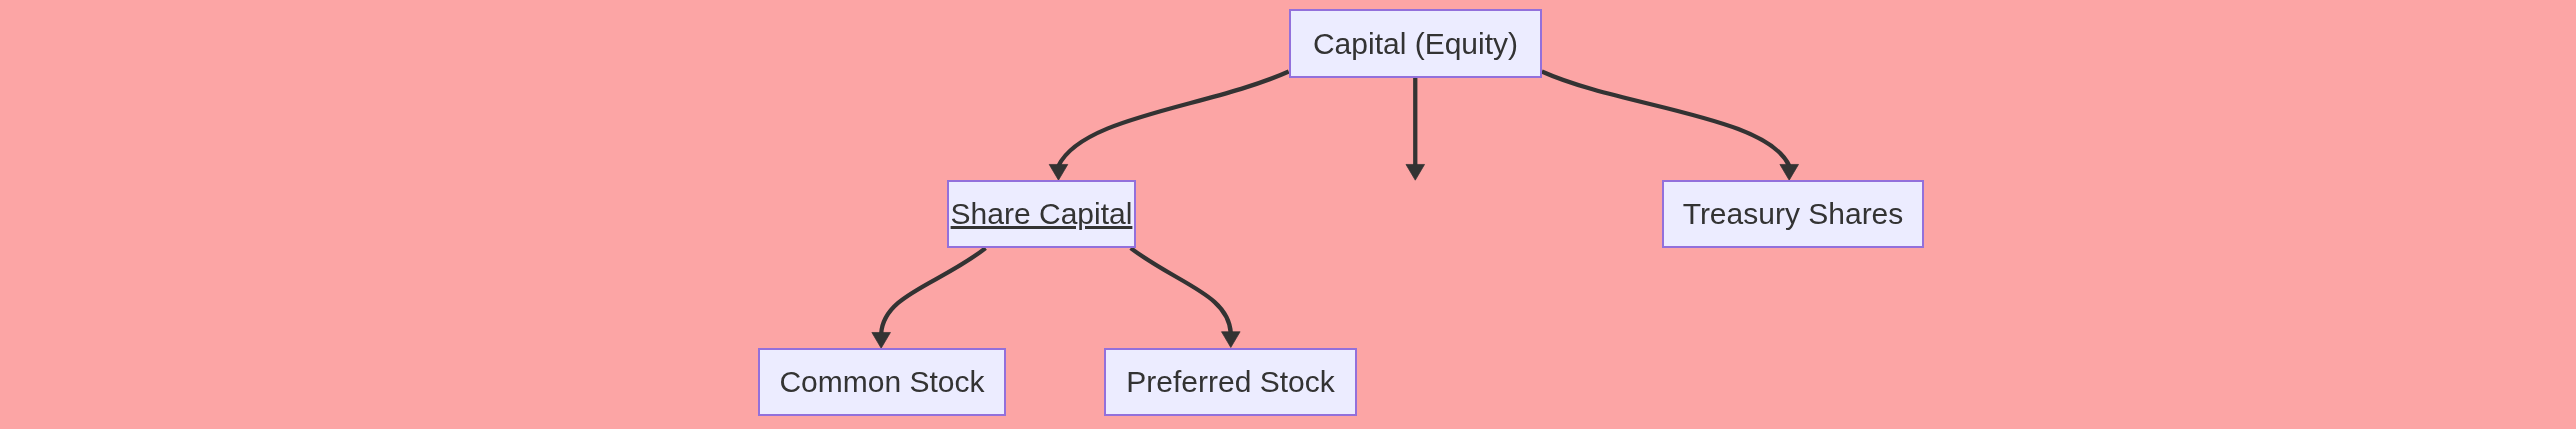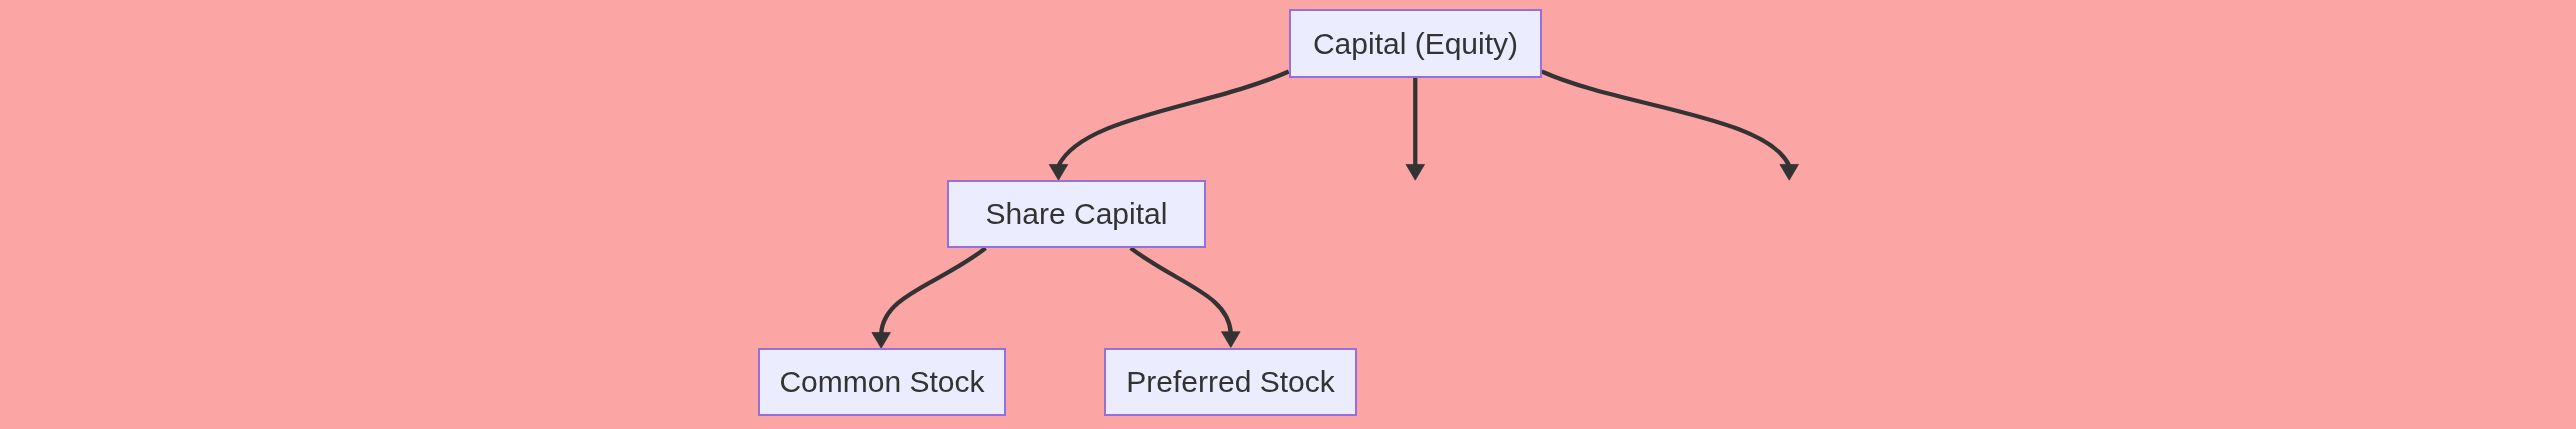--- a/index.html
+++ b/index.html
@@ -42,21 +42,21 @@
     color: #333333;
     font-size: 30px;
     line-height: 1;
     display: flex;
     align-items: center;
     justify-content: center;
     text-align: center;
     white-space: nowrap;
   }
   #node-capital        { left: 1289px; top: 9.3px;  width: 253px; height: 69px; }
-  #node-share-capital  { left: 947px; top: 180px; width: 259px; height: 68px; }
+  #node-share-capital  { left: 947px; top: 180px; width: 189px; height: 68px; text-decoration: underline; }
   #node-retained       { left: 1269px; top: 180px; width: 294px; height: 68px; }
   #node-treasury       { left: 1662px; top: 180px; width: 262px; height: 68px; }
   #node-common         { left: 758px; top: 348px; width: 248px; height: 68px; }
   #node-preferred      { left: 1104px; top: 348px; width: 253px; height: 68px; }
 </style>
 </head>
 <body>
 
 <div class="canvas">
 
@@ -85,20 +85,23 @@
 
   <div class="node" id="node-capital">
     <span>Capital (Equity)</span>
   </div>
 
   <div class="node" id="node-share-capital">
     <span>Share Capital</span>
   </div>
 
 
+  <div class="node" id="node-treasury">
+    <span>Treasury Shares</span>
+  </div>
 
   <div class="node" id="node-preferred">
     <span>Preferred Stock</span>
   </div>
 
   <div class="node" id="node-common">
     <span>Common Stock</span>
   </div>
 
 </div>

